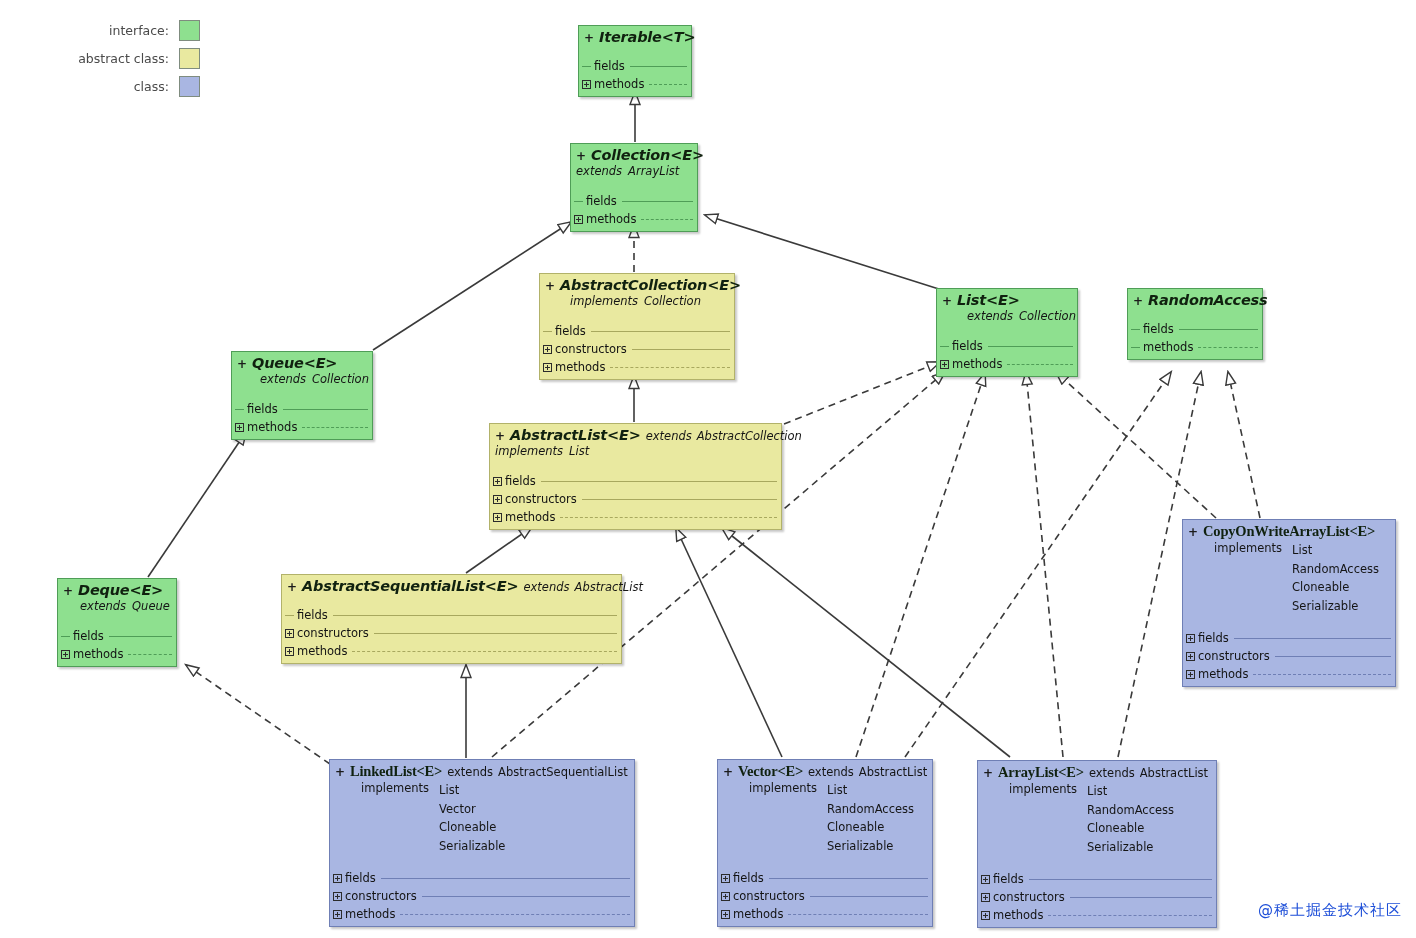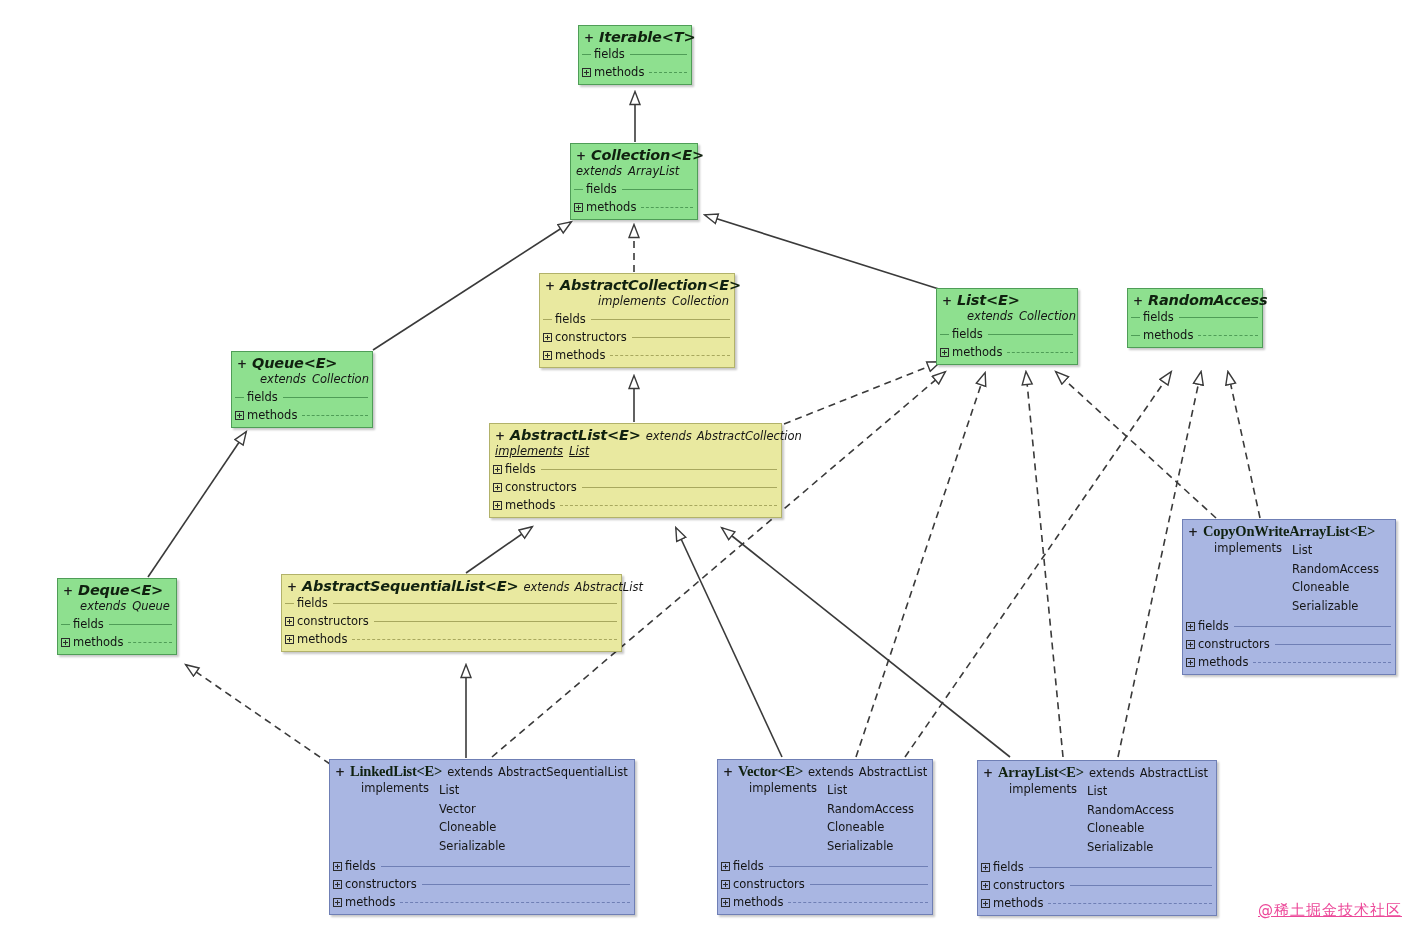--- a/index.html
+++ b/index.html
@@ -109,21 +109,21 @@
   }
   .node.cls .stereo-kw { font-style: normal; }
   .stereo-items {
     padding-left: 10px;
   }
   .stereo-items div {
     font-size: 11.5px;
     line-height: 18.5px;
     white-space: nowrap;
   }
-  .inner-pad { padding-bottom: 3px; }
+  .inner-pad { padding-bottom: 3px; margin-top: 12px; }
 
   
   .row {
     display: flex;
     align-items: center;
     gap: 3px;
     padding: 0 4px 0 3px;
     height: 18px;
   }
   .row .lbl {
@@ -165,24 +165,23 @@
     left: 0; right: 0; top: 4px; height: 1px;
     background: #4f9d57;
   }
   .node.abs .mk.dash::before { background: #a8a85e; }
 
   .watermark {
     position: absolute;
     right: 14px;
     bottom: 18px;
     font-size: 15px;
-    color: #ec4899;
+    color: #1d4ed8;
     white-space: nowrap;
     letter-spacing: 1px;
-    text-decoration: underline;
   }
 </style>
 </head>
 <body>
 
 <div id="canvas">
 
   <svg id="edges" viewBox="0 0 1416 938">
     <defs>
       <marker id="hollow-tri" markerWidth="16" markerHeight="16" refX="13.5" refY="6" orient="auto" markerUnits="userSpaceOnUse">
@@ -224,20 +223,34 @@
       <line x1="1063" y1="757" x2="1026" y2="372" stroke-dasharray="7 5"></line>
 
       <line x1="1118" y1="757" x2="1201" y2="372" stroke-dasharray="7 5"></line>
 
       <line x1="1216" y1="518" x2="1056" y2="372" stroke-dasharray="7 5"></line>
 
       <line x1="1260" y1="518" x2="1228" y2="372" stroke-dasharray="7 5"></line>
     </g>
   </svg>
 
+  <div class="legend">
+    <div class="legend-row">
+      <span class="legend-label">interface:</span>
+      <span class="legend-swatch" style="background:#8ee08f"></span>
+    </div>
+    <div class="legend-row">
+      <span class="legend-label">abstract class:</span>
+      <span class="legend-swatch" style="background:#e9e9a0"></span>
+    </div>
+    <div class="legend-row">
+      <span class="legend-label">class:</span>
+      <span class="legend-swatch" style="background:#a9b6e2"></span>
+    </div>
+  </div>
 
   <div class="node iface" style="left:578px; top:25px; width:114px;">
     <div class="node-title">
       <span class="plus">+</span>
       <span class="tname">Iterable&lt;T&gt;</span>
     </div>
     <div class="inner-pad">
       <div class="row">
         <span class="mk dash"></span>
         <span class="lbl">fields</span>
@@ -271,21 +284,21 @@
         <span class="rule"></span>
       </div>
     </div>
   </div>
 
   <div class="node abs" style="left:539px; top:273px; width:196px;">
     <div class="node-title">
       <span class="plus">+</span>
       <span class="tname">AbstractCollection&lt;E&gt;</span>
     </div>
-    <div class="stereo" style="padding-left:30px;margin-left:28px;">
+    <div class="stereo" style="padding-left:30px;">
       <span class="kw">implements</span><span>Collection</span>
     </div>
     <div class="inner-pad">
       <div class="row">
         <span class="mk dash"></span>
         <span class="lbl">fields</span>
         <span class="rule"></span>
       </div>
       <div class="row">
         <span class="mk box"></span>
@@ -363,21 +376,21 @@
     </div>
   </div>
 
   <div class="node abs" style="left:489px; top:423px; width:293px;">
     <div class="node-title">
       <span class="plus">+</span>
       <span class="tname">AbstractList&lt;E&gt;</span>
       <span class="textends">extends</span>
       <span class="textends">AbstractCollection</span>
     </div>
-    <div class="stereo" style="text-decoration:underline;">
+    <div class="stereo" style="">
       <span class="kw">implements</span><span>List</span>
     </div>
     <div class="inner-pad">
       <div class="row">
         <span class="mk box"></span>
         <span class="lbl">fields</span>
         <span class="rule"></span>
       </div>
       <div class="row">
         <span class="mk box"></span>
@@ -390,21 +403,21 @@
         <span class="rule"></span>
       </div>
     </div>
   </div>
 
   <div class="node iface" style="left:57px; top:578px; width:120px;">
     <div class="node-title">
       <span class="plus">+</span>
       <span class="tname">Deque&lt;E&gt;</span>
     </div>
-    <div class="stereo" style="padding-left:22px;text-align:center;">
+    <div class="stereo" style="padding-left:22px;">
       <span class="kw">extends</span><span>Queue</span>
     </div>
     <div class="inner-pad">
       <div class="row">
         <span class="mk dash"></span>
         <span class="lbl">fields</span>
         <span class="rule"></span>
       </div>
       <div class="row dashed">
         <span class="mk box"></span>

